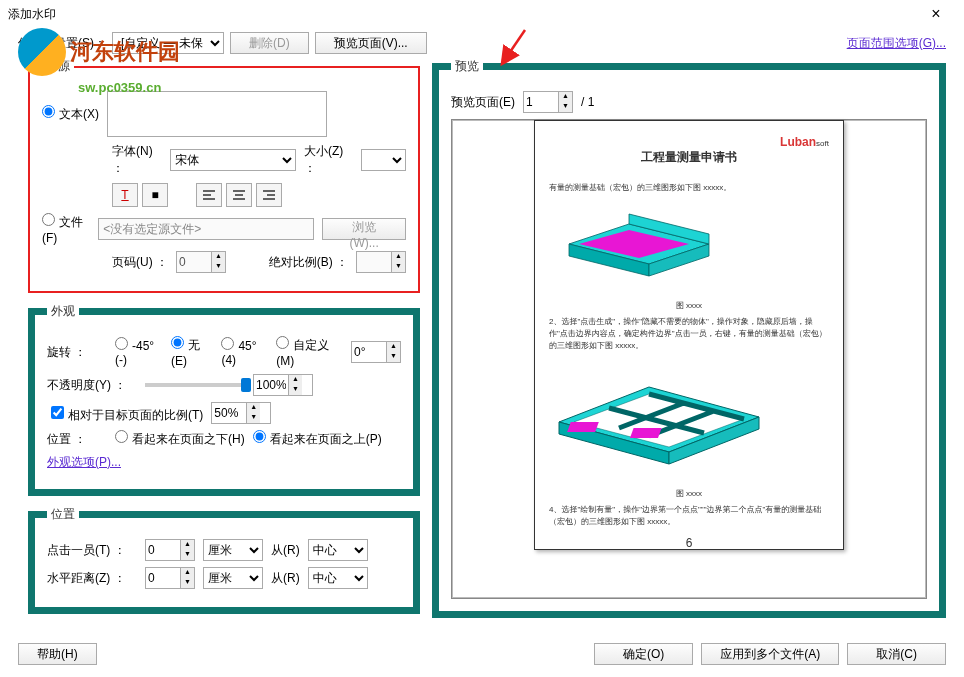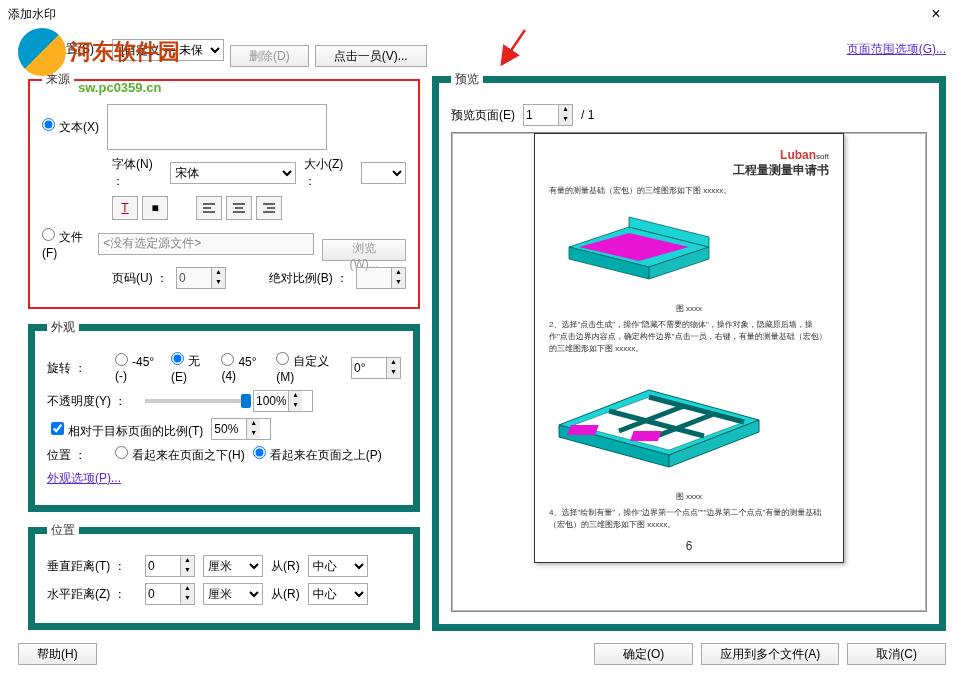--- a/index.html
+++ b/index.html
@@ -6,21 +6,21 @@
 body { margin: 0; background: #fff; width: 964px; height: 677px; position: relative; }
 .titlebar { height: 28px; display: flex; align-items: center; padding: 0 8px; background: #fff; }
 .titlebar-text { flex: 1; }
 .close-btn { width: 40px; height: 28px; display: flex; align-items: center; justify-content: center; cursor: pointer; font-size: 16px; }
 .watermark-logo { position: absolute; top: 28px; left: 18px; z-index: 5; }
 .logo-circle { width: 48px; height: 48px; border-radius: 50%; background: linear-gradient(135deg, #0099cc 50%, #ffb020 50%); display: inline-block; vertical-align: middle; }
 .logo-text { font-size: 22px; font-weight: bold; color: #c2410c; vertical-align: middle; margin-left: 4px; text-align: center; }
 .logo-sub { position: absolute; top: 52px; left: 60px; color: #5aad30; font-size: 13px; font-weight: bold; }
 .toolbar { padding: 4px 18px; display: flex; align-items: center; gap: 6px; }
 .combo { height: 22px; border: 1px solid #aaa; background: #fff; padding: 0 4px; }
-.btn { height: 22px; border: 1px solid #aaa; background: linear-gradient(#fdfdfd,#ececec); padding: 0 18px; cursor: pointer; margin-top: 13px; }
+.btn { height: 22px; border: 1px solid #aaa; background: linear-gradient(#fdfdfd,#ececec); padding: 0 18px; cursor: pointer; }
 .btn:disabled { color: #999; }
 .link { color: #5b2bd2; text-decoration: underline; cursor: pointer; }
 .main { display: flex; padding: 0 18px 8px; gap: 12px; }
 .left-col { width: 402px; padding-left: 10px; }
 .right-col { flex: 1; }
 fieldset { border: 7px solid #0f766e; margin: 0 0 10px 0; padding: 10px 12px 12px; }
 fieldset.highlight { border: 2px solid #e82020; }
 legend { padding: 0 4px; color: #333; }
 .row { display: flex; align-items: center; margin: 6px 0; gap: 8px; }
 .lbl { min-width: 60px; }
@@ -30,21 +30,21 @@
 .icon-btn { width: 26px; height: 24px; border: 1px solid #aaa; background: #f5f5f5; display: inline-flex; align-items: center; justify-content: center; cursor: pointer; }
 .spinner { width: 50px; height: 22px; border: 1px solid #aaa; display: flex; }
 .spinner input { border: none; width: 34px; height: 100%; padding: 0 2px; }
 .spinner .arrows { width: 14px; display: flex; flex-direction: column; border-left: 1px solid #aaa; }
 .spinner .arrows span { flex: 1; font-size: 7px; text-align: center; background: #eee; cursor: pointer; }
 select { height: 22px; border: 1px solid #aaa; background: #fff; }
 .slider { width: 100px; height: 4px; background: #ccc; position: relative; }
 .slider .thumb { position: absolute; right: -6px; top: -5px; width: 10px; height: 14px; background: #0078d7; border-radius: 2px; }
 .preview-area { border: 1px solid #888; height: 480px; background: #fff; display: flex; flex-direction: column; align-items: center; margin-top: 6px; box-shadow: inset 0 0 0 1px #bbb; }
 .doc-page { width: 310px; height: 430px; border: 1px solid #333; box-shadow: 2px 2px 4px rgba(0,0,0,0.3); background: #fff; padding: 14px; font-size: 8px; color: #333; }
-.doc-title { text-align: right; font-weight: bold; margin-bottom: 6px; }
+.doc-title { text-align: center; font-weight: bold; margin-bottom: 16px; }
 .doc-brand { text-align: right; font-size: 8px; }
 .doc-brand .lb { color: #d93636; font-weight: bold; }
 .iso-box { margin: 6px auto 10px; }
 .doc-text { font-size: 8px; line-height: 1.5; margin: 4px 0; }
 .footer { position: absolute; bottom: 12px; left: 18px; right: 18px; display: flex; gap: 8px; }
 .footer .spacer { flex: 1; }
 .red-arrow { position: absolute; top: 28px; left: 500px; z-index: 10; }
 .chk { margin-right: 4px; }
 </style>
 </head>
@@ -68,21 +68,21 @@
     </defs>
   <line x1="25" y1="2" x2="6" y2="30" stroke="#e82020" stroke-width="2.5" marker-end="url(#ah)"></line>
 </svg>
 
 <div class="toolbar">
   <span>保存的设置(S)：</span>
   <select class="combo" style="width:112px">
     <option>[自定义 — 未保存]</option>
   </select>
   <button class="btn" disabled="">删除(D)</button>
-  <button class="btn">点击一员(V)...</button>
+  <button class="btn">预览页面(V)...</button>
   <span style="flex:1"></span>
   <span class="link">页面范围选项(G)...</span>
 </div>
 
 <div class="main">
 <div class="left-col">
 
 <fieldset class="highlight">
   <legend>来源</legend>
   <div class="row">
@@ -186,21 +186,21 @@
     <label><input type="radio" name="pos" checked="" style=""><span>看起来在页面之上(P)</span></label>
   </div>
   <div class="row">
     <span class="link">外观选项(P)...</span>
   </div>
 </fieldset>
 
 <fieldset>
   <legend>位置</legend>
   <div class="row">
-    <span style="min-width:90px">垂直距离(T) ：</span>
+    <span style="min-width:90px">点击一员(T) ：</span>
     <div class="spinner">
             <input value="0" style="">
             <div class="arrows">
               <span>▲</span>
               <span>▼</span>
             </div>
           </div>
     <select style="width:60px"><option>厘米</option></select>
     <span>从(R)</span>
     <select style="width:60px"><option>中心</option></select>

